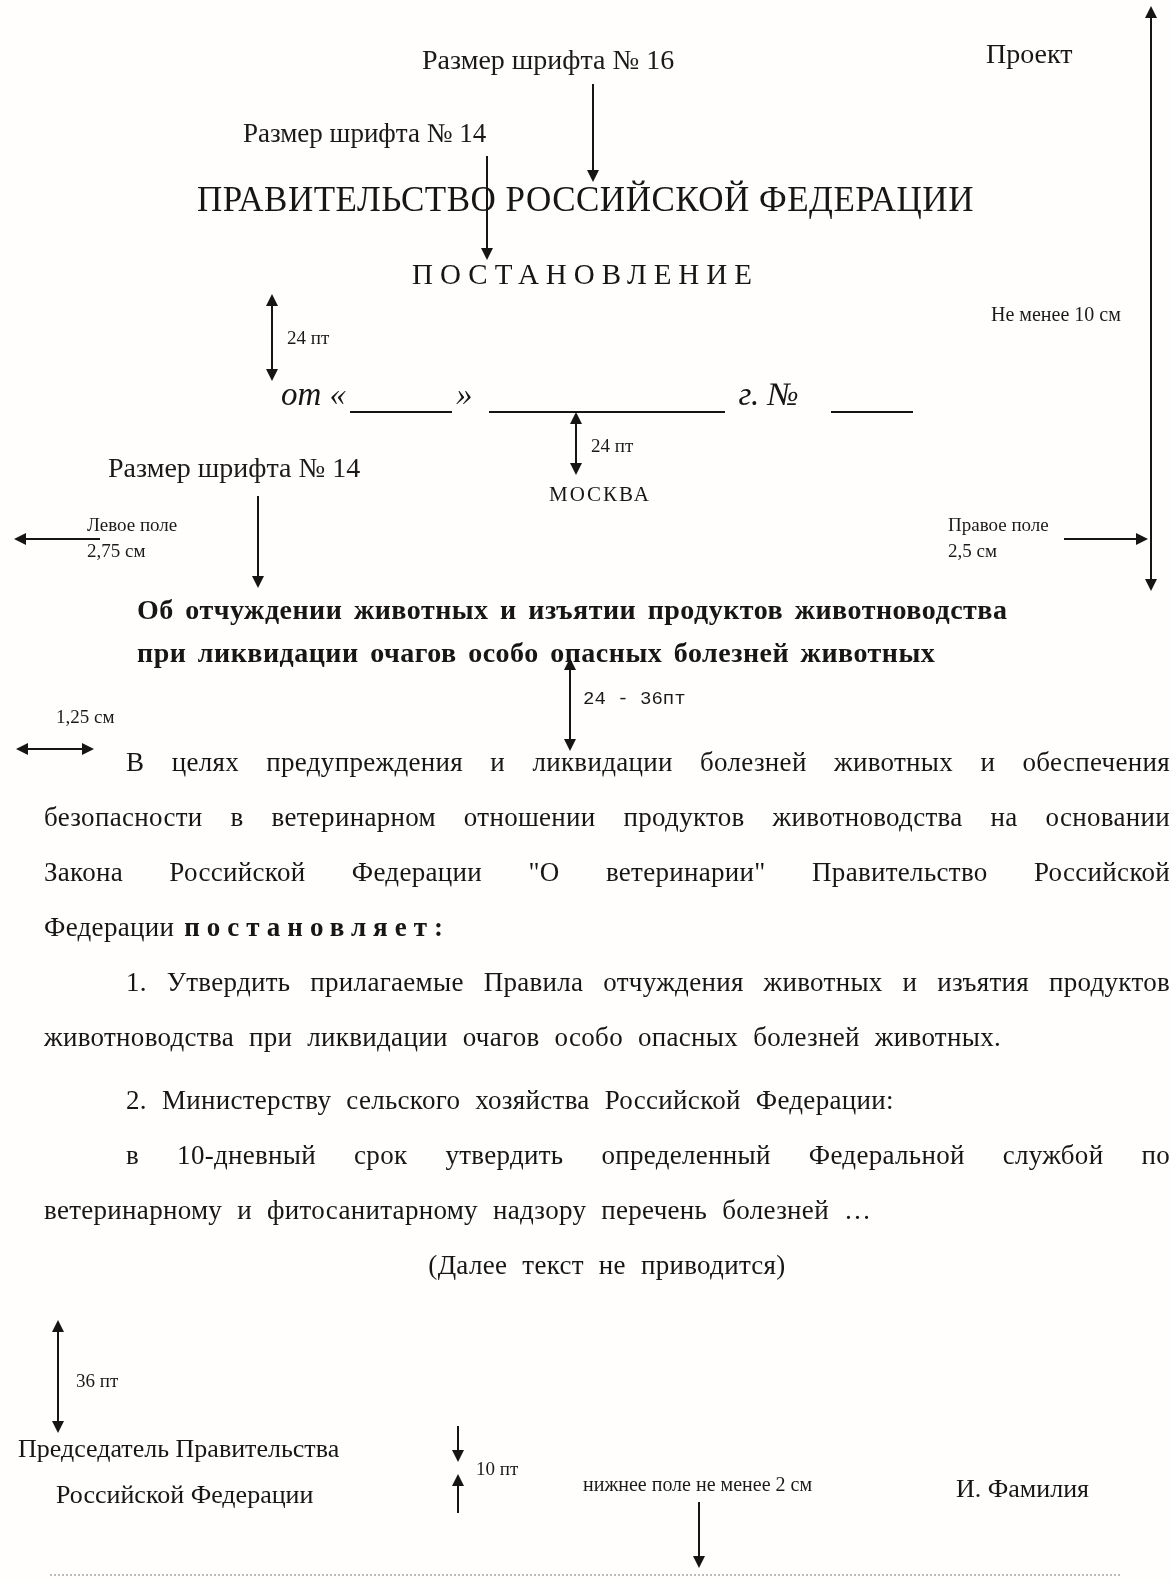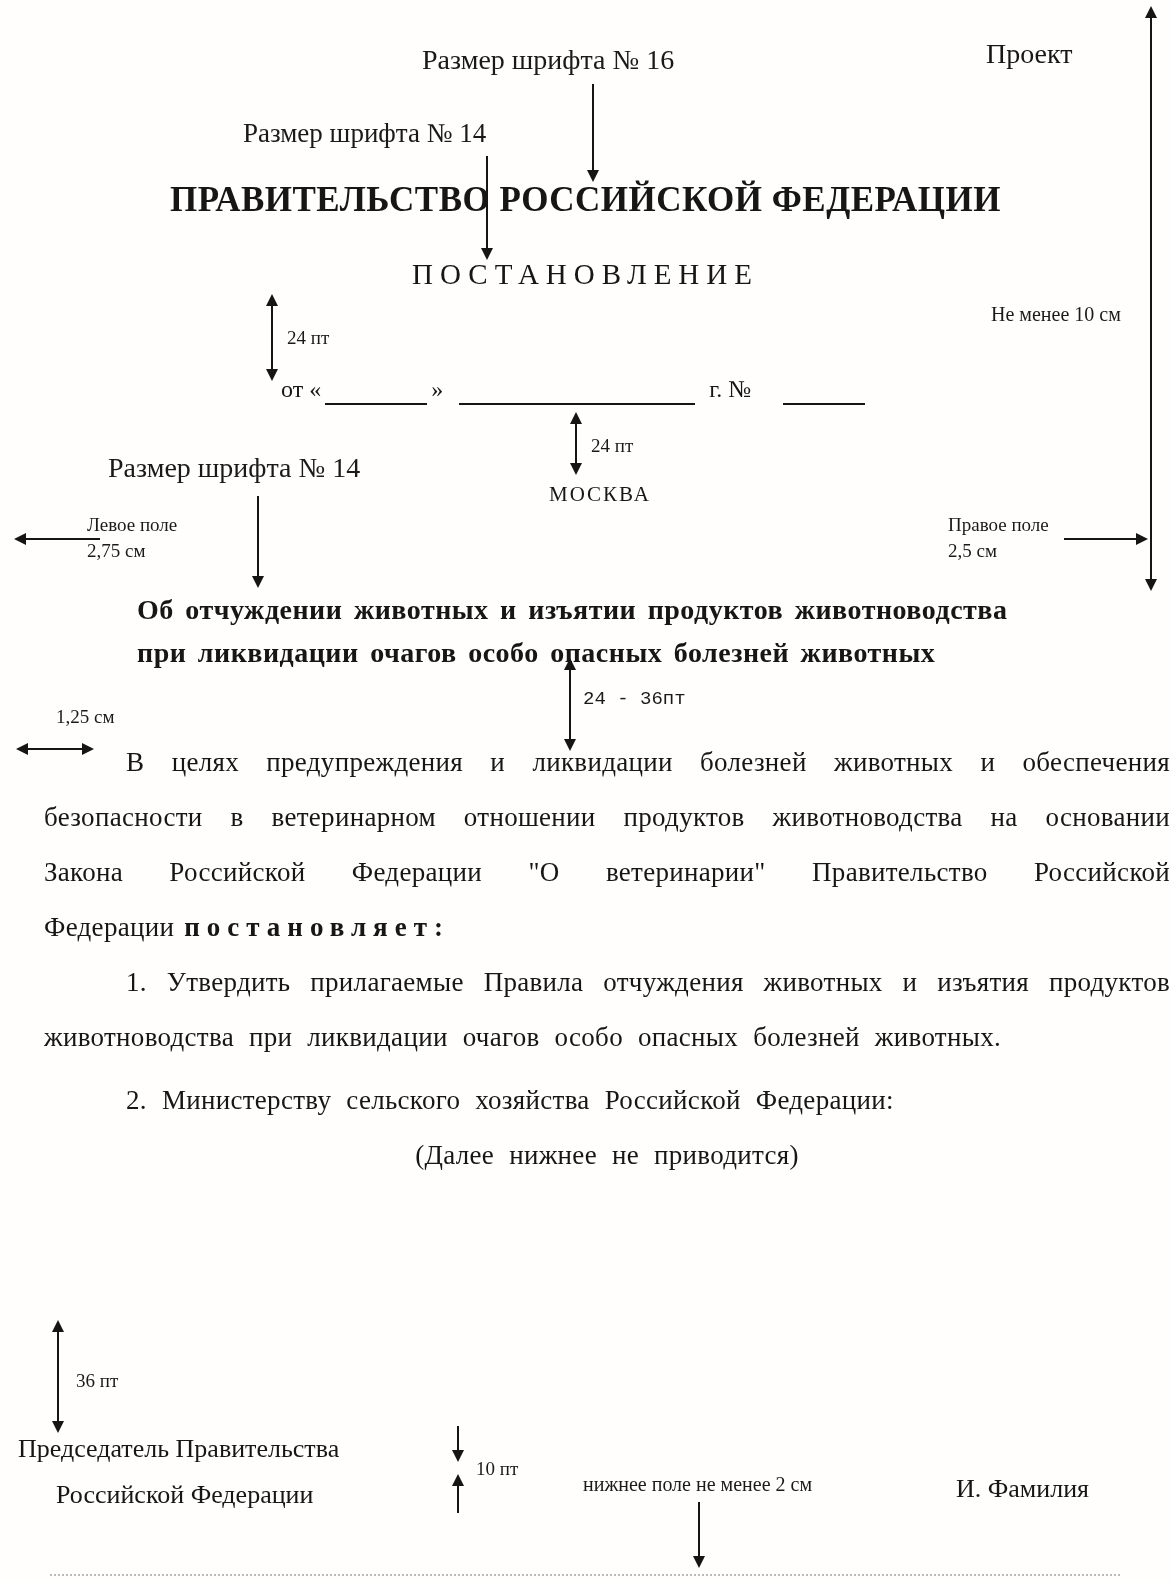--- a/index.html
+++ b/index.html
@@ -23,24 +23,24 @@
   .av  { position: absolute; width: 2px;  background: #151515; }
   .ah  { position: absolute; height: 2px; background: #151515; }
   .tri { position: absolute; width: 0; height: 0; }
   .tri.up    { border-left: 6px solid transparent; border-right: 6px solid transparent; border-bottom: 12px solid #151515; }
   .tri.down  { border-left: 6px solid transparent; border-right: 6px solid transparent; border-top: 12px solid #151515; }
   .tri.left  { border-top: 6px solid transparent; border-bottom: 6px solid transparent; border-right: 12px solid #151515; }
   .tri.right { border-top: 6px solid transparent; border-bottom: 6px solid transparent; border-left: 12px solid #151515; }
 
   
   .center-band { position: absolute; left: 5px; width: 1161px; text-align: center; }
-  .org-name { font-size: 35px; font-weight: bold; letter-spacing: 0.5px; }
+  .org-name { font-size: 35px; font-weight: normal; letter-spacing: 0.5px; }
   .doc-type { font-size: 29px; letter-spacing: 7px; }
 
-  .date-line { font-size: 24px; }
+  .date-line { font-size: 33px; font-style: italic; }
   .blank { display: inline-block; border-bottom: 2px solid #151515; height: 0.9em; vertical-align: -8px; }
   .w100 { width: 102px; margin: 0 4px; }
   .w235 { width: 236px; margin-left: 16px; }
   .w82  { width: 82px;  margin-left: 32px; }
   .gno  { margin-left: 14px; }
 
   .city { font-size: 21px; letter-spacing: 2px; margin-left: 20px; }
 
   .doc-title { font-size: 28px; font-weight: bold; word-spacing: 4px; letter-spacing: 0.5px; }
 
@@ -147,21 +147,22 @@
   <div>
     <div class="tri left" style="left:16px; top:743px;"></div>
     <div class="ah" style="left:28px; top:748px; width:56px;"></div>
     <div class="tri right" style="left:82px; top:743px;"></div>
   </div>
 
   <div id="body-text">
     <p><span>В целях предупреждения и ликвидации болезней животных и обеспечения безопасности в ветеринарном отношении продуктов животноводства на основании Закона Российской Федерации "О ветеринарии" Правительство Российской Федерации</span><span class="bold-sp">постановляет:</span></p>
     <p>1. Утвердить прилагаемые Правила отчуждения животных и изъятия продуктов животноводства при ликвидации очагов особо опасных болезней животных.</p>
     <p class="tight">2. Министерству сельского хозяйства Российской Федерации:</p>
-    <p class="center-note">(Далее нижнее не приводится)</p>
+    <p>в 10-дневный срок утвердить определенный Федеральной службой по ветеринарному и фитосанитарному надзору перечень болезней …</p>
+    <p class="center-note">(Далее текст не приводится)</p>
   </div>
 
   <div>
     <div class="tri up" style="left:52px; top:1320px;"></div>
     <div class="av" style="left:57px; top:1331px; height:92px;"></div>
     <div class="tri down" style="left:52px; top:1421px;"></div>
   </div>
   <div class="abs ann" style="left:76px; top:1370px;">36 пт</div>
 
   <div class="abs signer" style="left:56px; top:1480px;">Российской Федерации</div>

